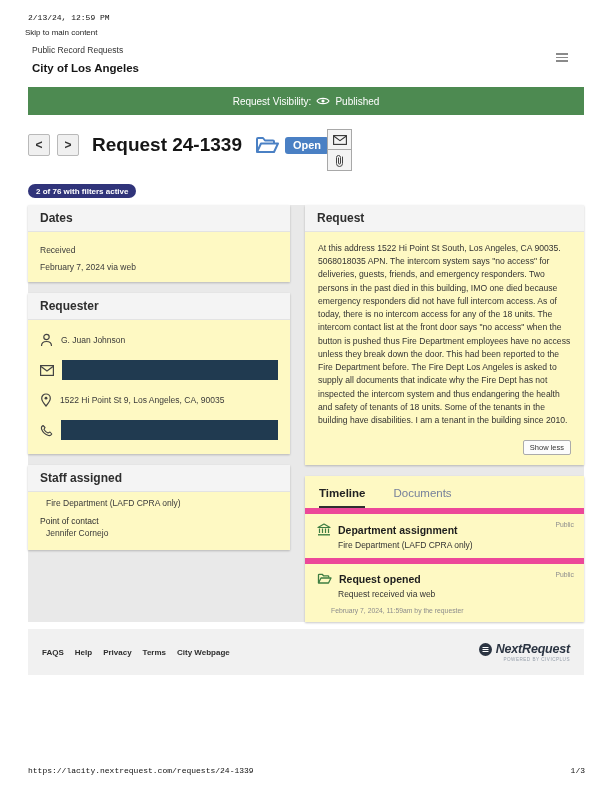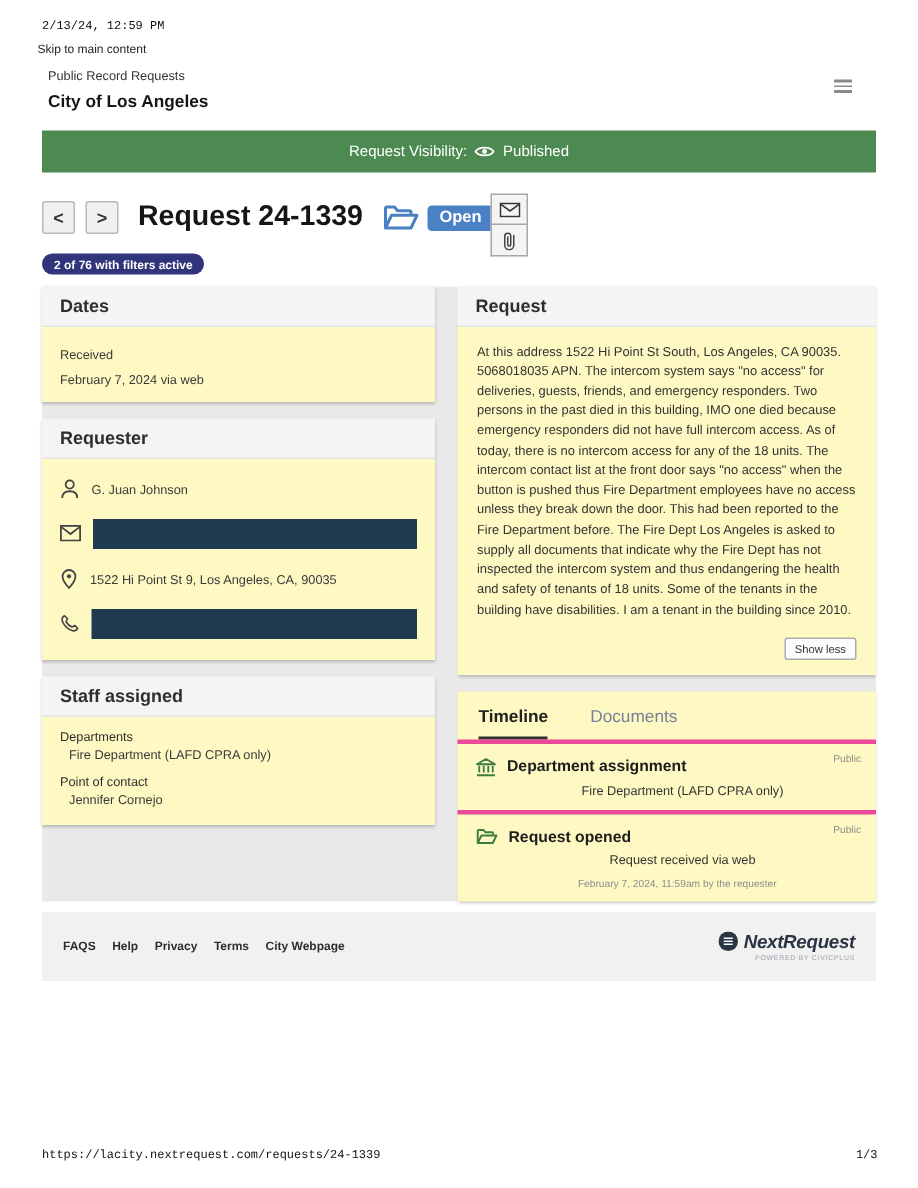--- a/index.html
+++ b/index.html
@@ -45,21 +45,21 @@
     padding:2px 8px 3px; border-radius:3px; margin-left:-2px;
   }
   .side-btns { position:absolute; left:299px; top:-3px; width:25px; }
   .side-btn {
     width:25px; height:21px; background:#f4f4f4; border:1px solid #a8a8a8;
     display:flex; align-items:center; justify-content:center; cursor:pointer;
   }
   .side-btn + .side-btn { border-top:none; }
 
   .filter-pill {
-    display:inline-block; margin-top:11px; background:#30347a; color:#fff;
+    display:inline-block; margin-top:26px; background:#30347a; color:#fff;
     font-size:8px; font-weight:bold; padding:2.5px 8px; border-radius:9px;
   }
 
   .columns { display:flex; gap:15px; margin-top:7px; background:#e9e9e9; align-items:flex-start; }
   .col-left { width:262px; }
   .col-right { flex:1; }
 
   .card { background:#fef9c3; box-shadow:0 1px 2px rgba(0,0,0,.22); margin-bottom:11px; }
   .card-h {
     background:#f4f4f4; border-bottom:1px solid #e3e3e3; padding:6px 12px;
@@ -84,21 +84,21 @@
     font-size:7.5px; color:#333; background:#fcfcfc; border:1px solid #ababab;
     border-radius:2px; padding:2px 6px; cursor:pointer;
     font-family:"Liberation Sans", sans-serif;
   }
 
   .tabs { padding:11px 14px 0; display:flex; gap:28px; }
   .tab { font-size:11.5px; padding-bottom:7px; cursor:pointer; }
   .tab.active { font-weight:bold; color:#222; border-bottom:2px solid #2f2f2f; }
   .tab.inactive { color:#76809b; }
 
-  .event { position:relative; border-top:3px solid #ec4899; padding:9px 12px 8px;text-align:center; }
+  .event { position:relative; border-top:6px solid #ec4899; padding:9px 12px 8px; }
   .event-title-row { display:flex; align-items:center; gap:7px; }
   .event-title { font-size:10.5px; font-weight:bold; color:#1d1d1d; }
   .event-vis { position:absolute; right:10px; top:7px; font-size:6.8px; color:#8d8d8d; }
   .event-detail { margin:4px 0 0 21px; font-size:8.5px; color:#333; }
   .event-date { margin:8px 0 0 14px; font-size:6.8px; color:#8d8d8d; }
 
   .footer {
     margin-top:7px; background:#f1f1f1; height:46px;
     display:flex; align-items:center; justify-content:space-between; padding:0 14px;
   }
@@ -220,21 +220,20 @@
                 </svg>
               </span>
               <span class="redact"></span>
             </div>
           </div>
         </div>
 
         <div class="card">
           <div class="card-h">Staff assigned</div>
           <div class="card-b" style="padding-top:6px;">
-            <div class="staff-lbl">Departments</div>
             <div class="staff-val">Fire Department (LAFD CPRA only)</div>
             <div class="staff-lbl">Point of contact</div>
             <div class="staff-val" style="margin-bottom:2px;">Jennifer Cornejo</div>
           </div>
         </div>
 
       </div>
 
       <div class="col-right">
 

